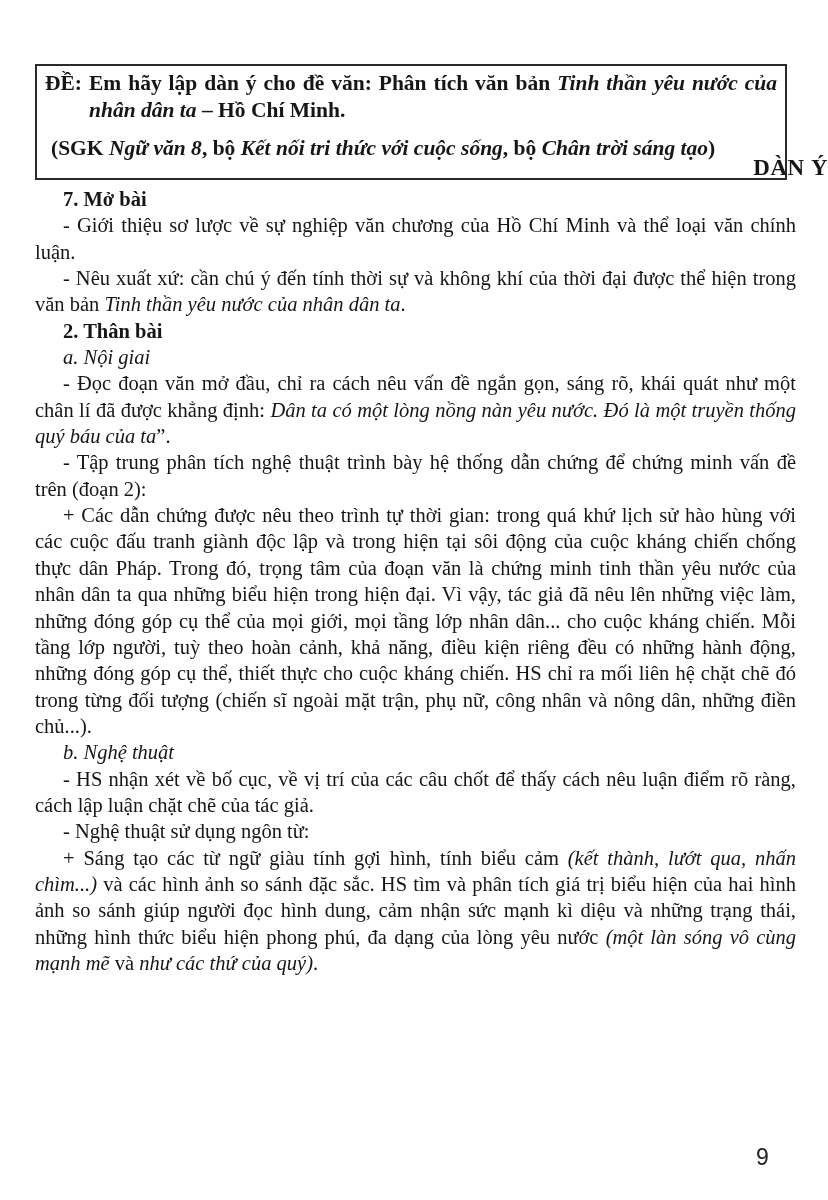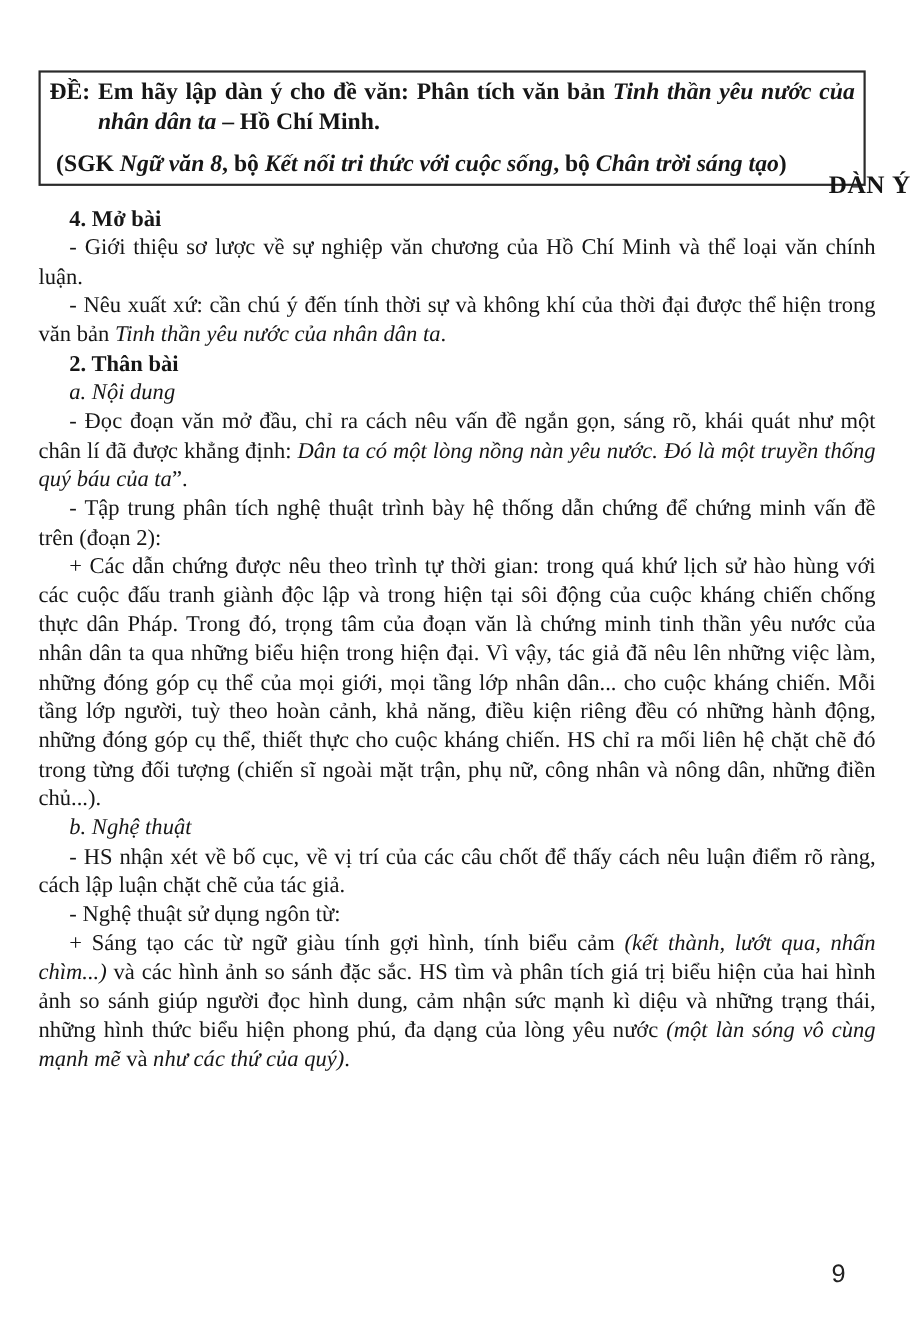--- a/index.html
+++ b/index.html
@@ -16,21 +16,21 @@
     font-family: "Liberation Serif", "DejaVu Serif", serif;
     overflow: hidden;
   }
   .prompt-box {
     position: absolute;
     left: 35px;
     top: 64px;
     width: 752px;
     box-sizing: border-box;
     border: 2px solid #2a2a2a;
-    padding: 4px 8px 5px 8px;
+    padding: 4px 8px 16px 8px;
     font-size: 21.5px;
     line-height: 26.5px;
     text-align: justify;
   }
   .prompt-box p {
     margin: 0;
   }
   .prompt-box p.hanging {
     padding-left: 44px;
     text-indent: -44px;
@@ -81,25 +81,25 @@
 <div class="page">
 
   <div class="prompt-box" id="prompt-box">
       <p class="hanging"><span class="b">ĐỀ: Em hãy lập dàn ý cho đề văn: Phân tích văn bản </span><span class="bi">Tinh thần yêu nước của nhân dân ta</span><span class="b"> – Hồ Chí Minh.</span></p>
       <p class="source"><span class="b">(SGK </span><span class="bi">Ngữ văn 8</span><span class="b">, bộ </span><span class="bi">Kết nối tri thức với cuộc sống</span><span class="b">, bộ </span><span class="bi">Chân trời sáng tạo</span><span class="b">)</span></p>
     </div>
 
   <div class="outline-title">DÀN Ý</div>
 
   <div class="doc-body" id="doc-body">
-      <p><span class="b">4. Mở bài</span></p>
+      <p><span class="b">7. Mở bài</span></p>
       <p><span>- Giới thiệu sơ lược về sự nghiệp văn chương của Hồ Chí Minh và thể loại văn chính luận.</span></p>
       <p><span>- Nêu xuất xứ: cần chú ý đến tính thời sự và không khí của thời đại được thể hiện trong văn bản </span><span class="i">Tinh thần yêu nước của nhân dân ta</span><span>.</span></p>
       <p><span class="b">2. Thân bài</span></p>
-      <p><span class="i">a. Nội dung</span></p>
+      <p><span class="i">a. Nội giai</span></p>
       <p><span>- Đọc đoạn văn mở đầu, chỉ ra cách nêu vấn đề ngắn gọn, sáng rõ, khái quát như một chân lí đã được khẳng định: </span><span class="i">Dân ta có một lòng nồng nàn yêu nước. Đó là một truyền thống quý báu của ta</span><span>”.</span></p>
       <p><span>- Tập trung phân tích nghệ thuật trình bày hệ thống dẫn chứng để chứng minh vấn đề trên (đoạn 2):</span></p>
       <p><span>+ Các dẫn chứng được nêu theo trình tự thời gian: trong quá khứ lịch sử hào hùng với các cuộc đấu tranh giành độc lập và trong hiện tại sôi động của cuộc kháng chiến chống thực dân Pháp. Trong đó, trọng tâm của đoạn văn là chứng minh tinh thần yêu nước của nhân dân ta qua những biểu hiện trong hiện đại. Vì vậy, tác giả đã nêu lên những việc làm, những đóng góp cụ thể của mọi giới, mọi tầng lớp nhân dân... cho cuộc kháng chiến. Mỗi tầng lớp người, tuỳ theo hoàn cảnh, khả năng, điều kiện riêng đều có những hành động, những đóng góp cụ thể, thiết thực cho cuộc kháng chiến. HS chỉ ra mối liên hệ chặt chẽ đó trong từng đối tượng (chiến sĩ ngoài mặt trận, phụ nữ, công nhân và nông dân, những điền chủ...).</span></p>
       <p><span class="i">b. Nghệ thuật</span></p>
       <p><span>- HS nhận xét về bố cục, về vị trí của các câu chốt để thấy cách nêu luận điểm rõ ràng, cách lập luận chặt chẽ của tác giả.</span></p>
       <p><span>- Nghệ thuật sử dụng ngôn từ:</span></p>
       <p><span>+ Sáng tạo các từ ngữ giàu tính gợi hình, tính biểu cảm </span><span class="i">(kết thành, lướt qua, nhấn chìm...)</span><span> và các hình ảnh so sánh đặc sắc. HS tìm và phân tích giá trị biểu hiện của hai hình ảnh so sánh giúp người đọc hình dung, cảm nhận sức mạnh kì diệu và những trạng thái, những hình thức biểu hiện phong phú, đa dạng của lòng yêu nước </span><span class="i">(một làn sóng vô cùng mạnh mẽ</span><span> và </span><span class="i">như các thứ của quý)</span><span>.</span></p>
     </div>
 
   <div class="page-number">9</div>

